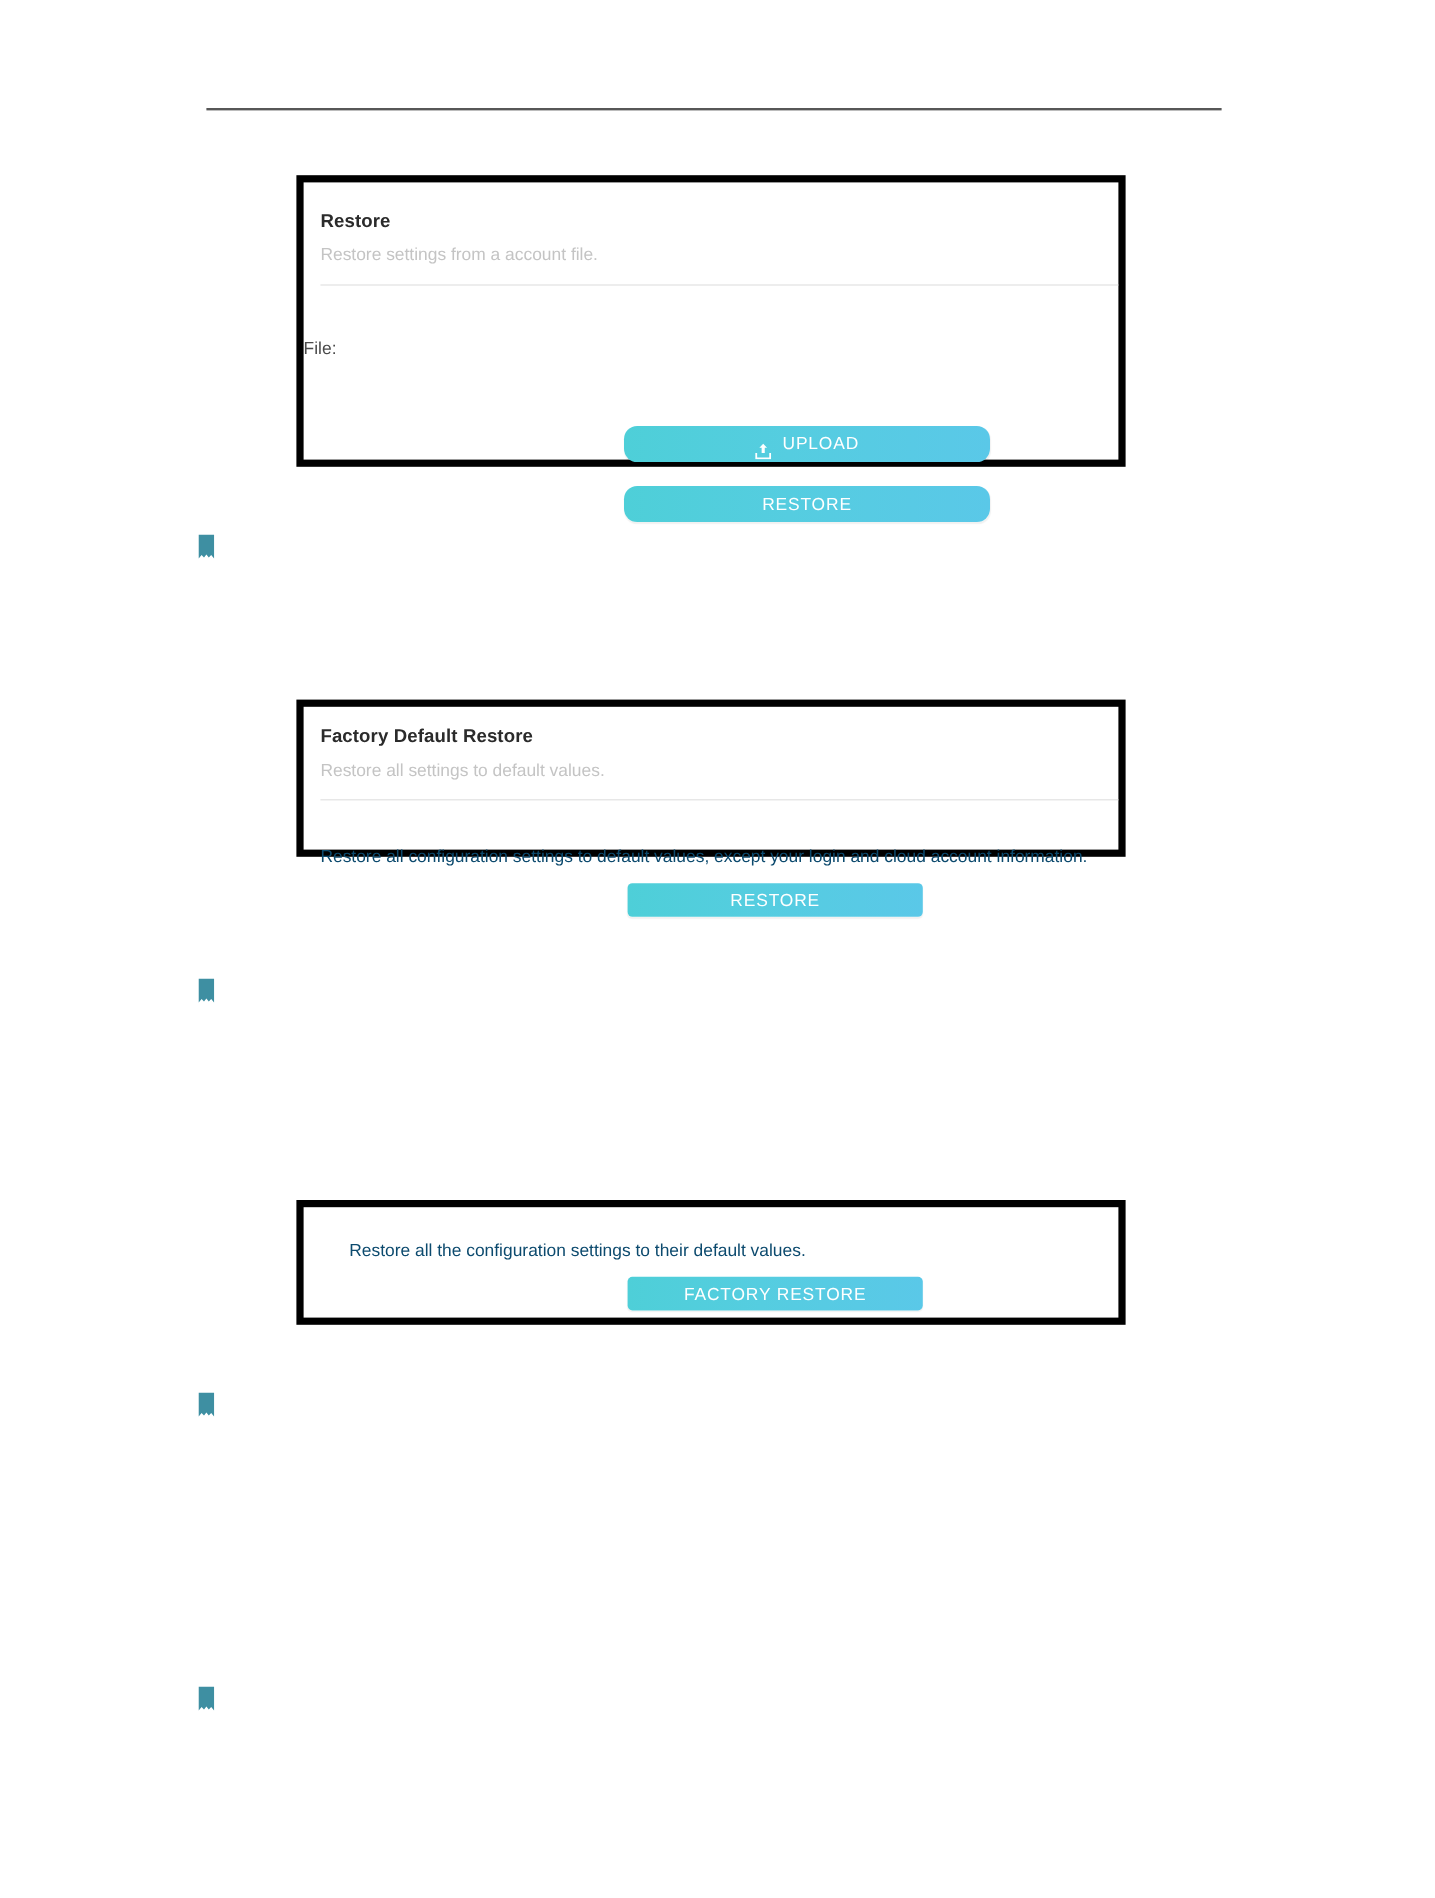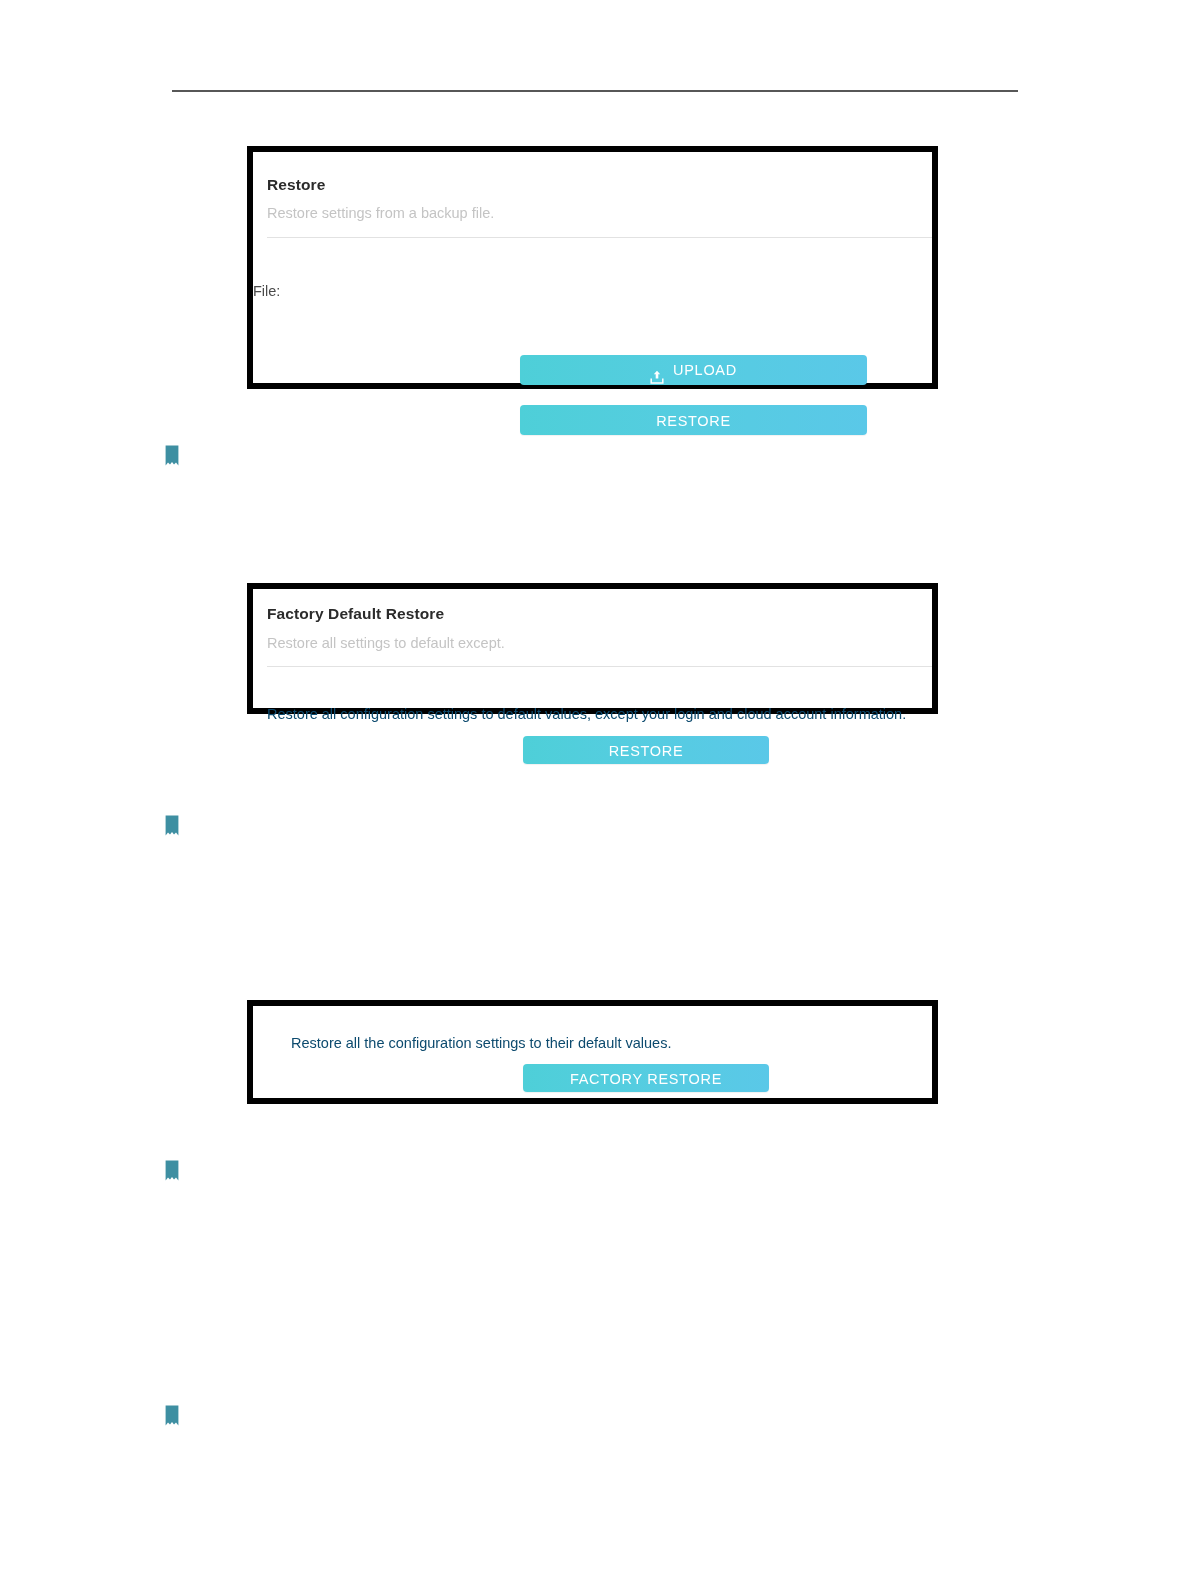--- a/index.html
+++ b/index.html
@@ -89,23 +89,24 @@
     letter-spacing: 0.7px;
     text-align: center;
     cursor: pointer;
     font-family: "Liberation Sans", sans-serif;
     background: linear-gradient(to right, #4ecfd8 0%, #55cde0 45%, #5ac8e8 100%);
     box-shadow: 0 1px 1px rgba(0,0,0,0.06);
   }
   .btn-wide {
     position: absolute;
     left: 267px;
-    width: 347px;
+    width: 305px;
     height: 30px;
     line-height: 30px;
+    border-radius: 11px;
   }
   #btn-upload { top: 117px; }
   #btn-restore-file { top: 167px; }
 
   .btn-inner {
     display: inline-flex;
     align-items: center;
     justify-content: center;
     gap: 9px;
     width: 100%;
@@ -171,21 +172,21 @@
   #note-icon-4 { top: 1405px; }
 </style>
 </head>
 <body>
 
 <div class="page-rule"></div>
 
 <div class="card" id="card-restore">
   <div class="card-head">
     <div class="card-title">Restore</div>
-    <div class="card-subtitle">Restore settings from a backup file.</div>
+    <div class="card-subtitle">Restore settings from a account file.</div>
   </div>
   <div class="card-sep"></div>
   <div class="card-body">
 
     <div class="file-row">File:</div>
 
     <button class="btn btn-wide" id="btn-upload">
       <span class="btn-inner">
         <span class="upload-icon">
           <svg viewBox="0 0 14 14" xmlns="http://www.w3.org/2000/svg">
@@ -202,21 +203,21 @@
         <span>RESTORE</span>
       </span>
     </button>
 
   </div>
 </div>
 
 <div class="card" id="card-factory-default">
   <div class="card-head">
     <div class="card-title">Factory Default Restore</div>
-    <div class="card-subtitle">Restore all settings to default except.</div>
+    <div class="card-subtitle">Restore all settings to default values.</div>
   </div>
   <div class="card-sep"></div>
   <div class="card-body">
 
     <div class="body-text">Restore all configuration settings to default values, except your login and cloud account information.</div>
 
     <button class="btn btn-mid" id="btn-restore-factory-default">
       <span class="btn-inner">
         <span>RESTORE</span>
       </span>

